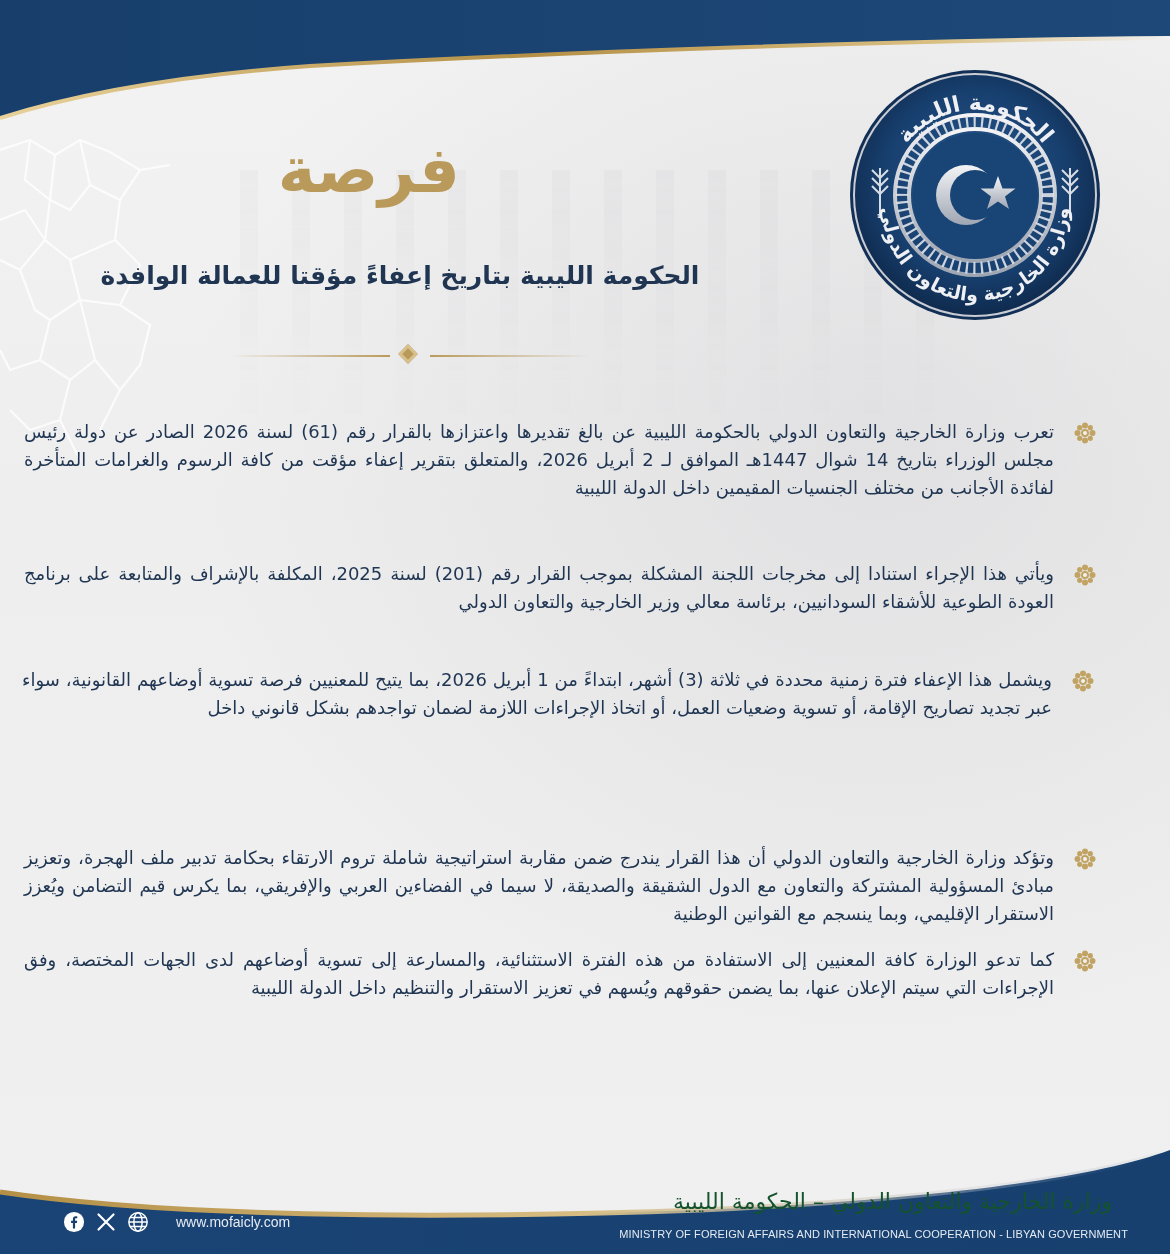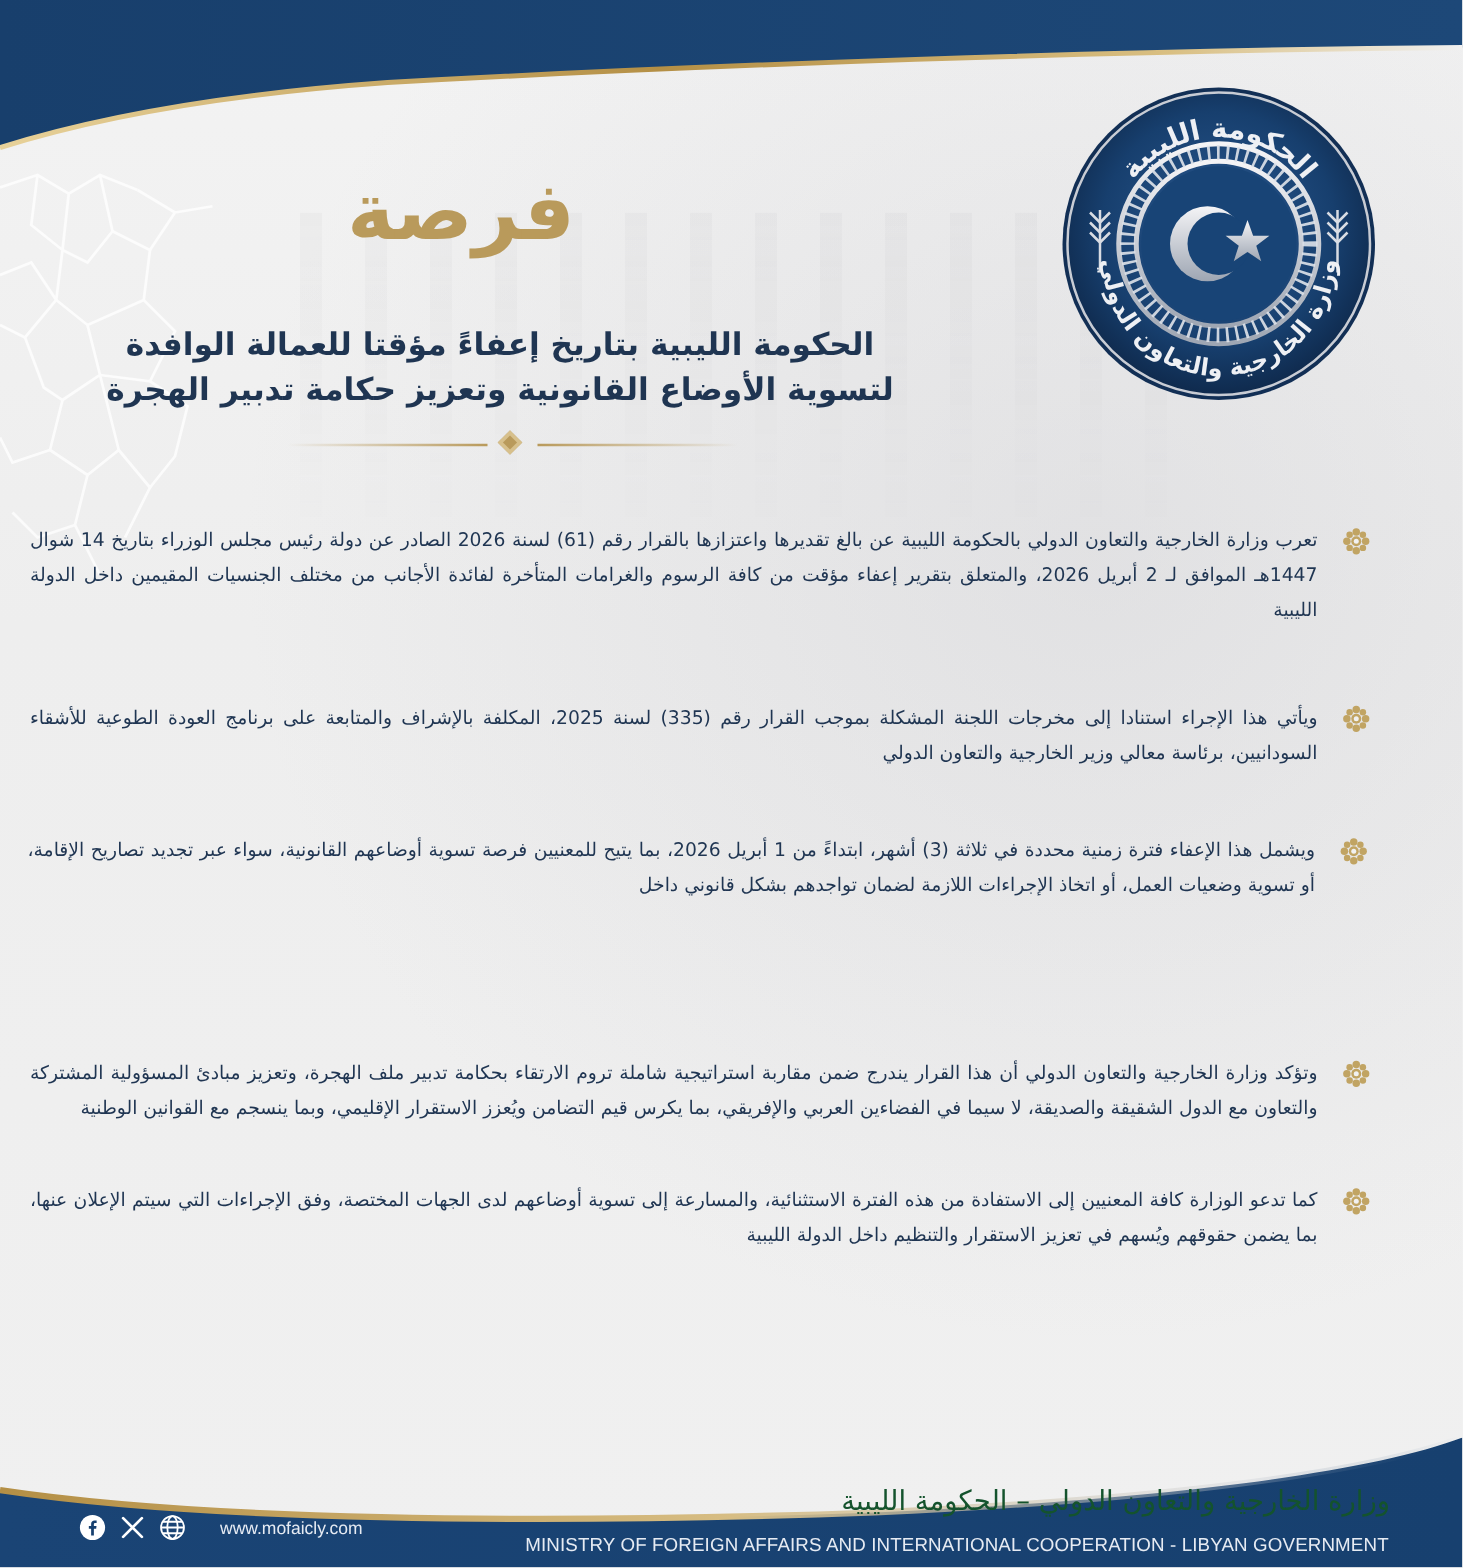--- a/index.html
+++ b/index.html
@@ -58,40 +58,40 @@
     background:#b99a5b; transform:rotate(45deg);
     box-shadow: inset 0 0 0 3px #d7c08c;
   }
 
   .body {
     position:absolute; left:66px; top:418px; width:1030px;
     direction:rtl; color:#1f3552;
   }
   .para {
     position:relative; padding-right:42px; margin:0;
-    font-size:15px; line-height:28px; text-align:justify;
+    font-size:18px; line-height:28px; text-align:justify;
     text-align-last:right;
   }
   .para .bullet {
     position:absolute; right:0; top:4px; width:22px; height:22px;
   }
   .p1 { position:absolute; top:0;   right:0; width:1030px; }
   .p2 { position:absolute; top:142px; right:0; width:1030px; }
   .p3 { position:absolute; top:248px; right:2px; width:1030px; }
   .p4 { position:absolute; top:382px; right:0; width:1030px;margin-top:44px; }
   .p5 { position:absolute; top:528px; right:0; width:1030px; }
 
   .footer-ar {
     position:absolute; right:58px; top:1188px;
     direction:rtl; color:#14532d; font-size:22px; line-height:28px;
     font-family:"DejaVu Sans", sans-serif;
   }
   .footer-en {
-    position:absolute; right:59px; top:1228px;
-    color:#e6ebf3; font-size:15px; letter-spacing:.1px;
+    position:absolute; right:42px; top:1228px;
+    color:#e6ebf3; font-size:11px; letter-spacing:.1px;
     font-family:"Liberation Sans", sans-serif;
   }
   .footer-social {
     position:absolute; left:62px; top:1208px; height:28px;
     display:flex; align-items:center; gap:8px;
   }
   .footer-social .ico { width:24px; height:24px; display:flex; align-items:center; justify-content:center; }
   .footer-url {
     margin-left:18px; color:#e6ebf3; font-size:14px;
     font-family:"Liberation Sans", sans-serif;
@@ -174,21 +174,20 @@
   </text>
   <text font-family="DejaVu Sans, sans-serif" font-weight="bold" font-size="19" fill="#eef0f4">
     <textPath href="#arcBot" startOffset="50%" text-anchor="middle">وزارة الخارجية والتعاون الدولي</textPath>
   </text>
 </svg>
 
 <div class="heading-balagh">فرصة</div>
 
 <div class="headline">
   <div>الحكومة الليبية بتاريخ إعفاءً مؤقتا للعمالة الوافدة</div>
-  <div>لتسوية الأوضاع القانونية وتعزيز حكامة تدبير الهجرة</div>
 </div>
 
 <div class="divider">
   <div class="line l"></div>
   <div class="gem"></div>
   <div class="line r"></div>
 </div>
 
 <div class="body">
   <p class="para p1">
@@ -216,21 +215,21 @@
           <circle cx="11" cy="18.5" r="3"></circle>
           <circle cx="3.5" cy="11" r="3"></circle>
           <circle cx="18.5" cy="11" r="3"></circle>
           <circle cx="5.7" cy="5.7" r="2.6"></circle>
           <circle cx="16.3" cy="5.7" r="2.6"></circle>
           <circle cx="5.7" cy="16.3" r="2.6"></circle>
           <circle cx="16.3" cy="16.3" r="2.6"></circle>
         </g>
         <circle cx="11" cy="11" r="2" fill="#f1f1f1"></circle>
       </svg>
-    <span>ويأتي هذا الإجراء استنادا إلى مخرجات اللجنة المشكلة بموجب القرار رقم (335) لسنة 2025، المكلفة بالإشراف والمتابعة على برنامج العودة الطوعية للأشقاء السودانيين، برئاسة معالي وزير الخارجية والتعاون الدولي</span>
+    <span>ويأتي هذا الإجراء استنادا إلى مخرجات اللجنة المشكلة بموجب القرار رقم (201) لسنة 2025، المكلفة بالإشراف والمتابعة على برنامج العودة الطوعية للأشقاء السودانيين، برئاسة معالي وزير الخارجية والتعاون الدولي</span>
   </p>
   <p class="para p3">
     <svg class="bullet" viewBox="0 0 22 22">
         <g fill="#c1a463">
           <circle cx="11" cy="11" r="4"></circle>
           <circle cx="11" cy="3.5" r="3"></circle>
           <circle cx="11" cy="18.5" r="3"></circle>
           <circle cx="3.5" cy="11" r="3"></circle>
           <circle cx="18.5" cy="11" r="3"></circle>
           <circle cx="5.7" cy="5.7" r="2.6"></circle>

